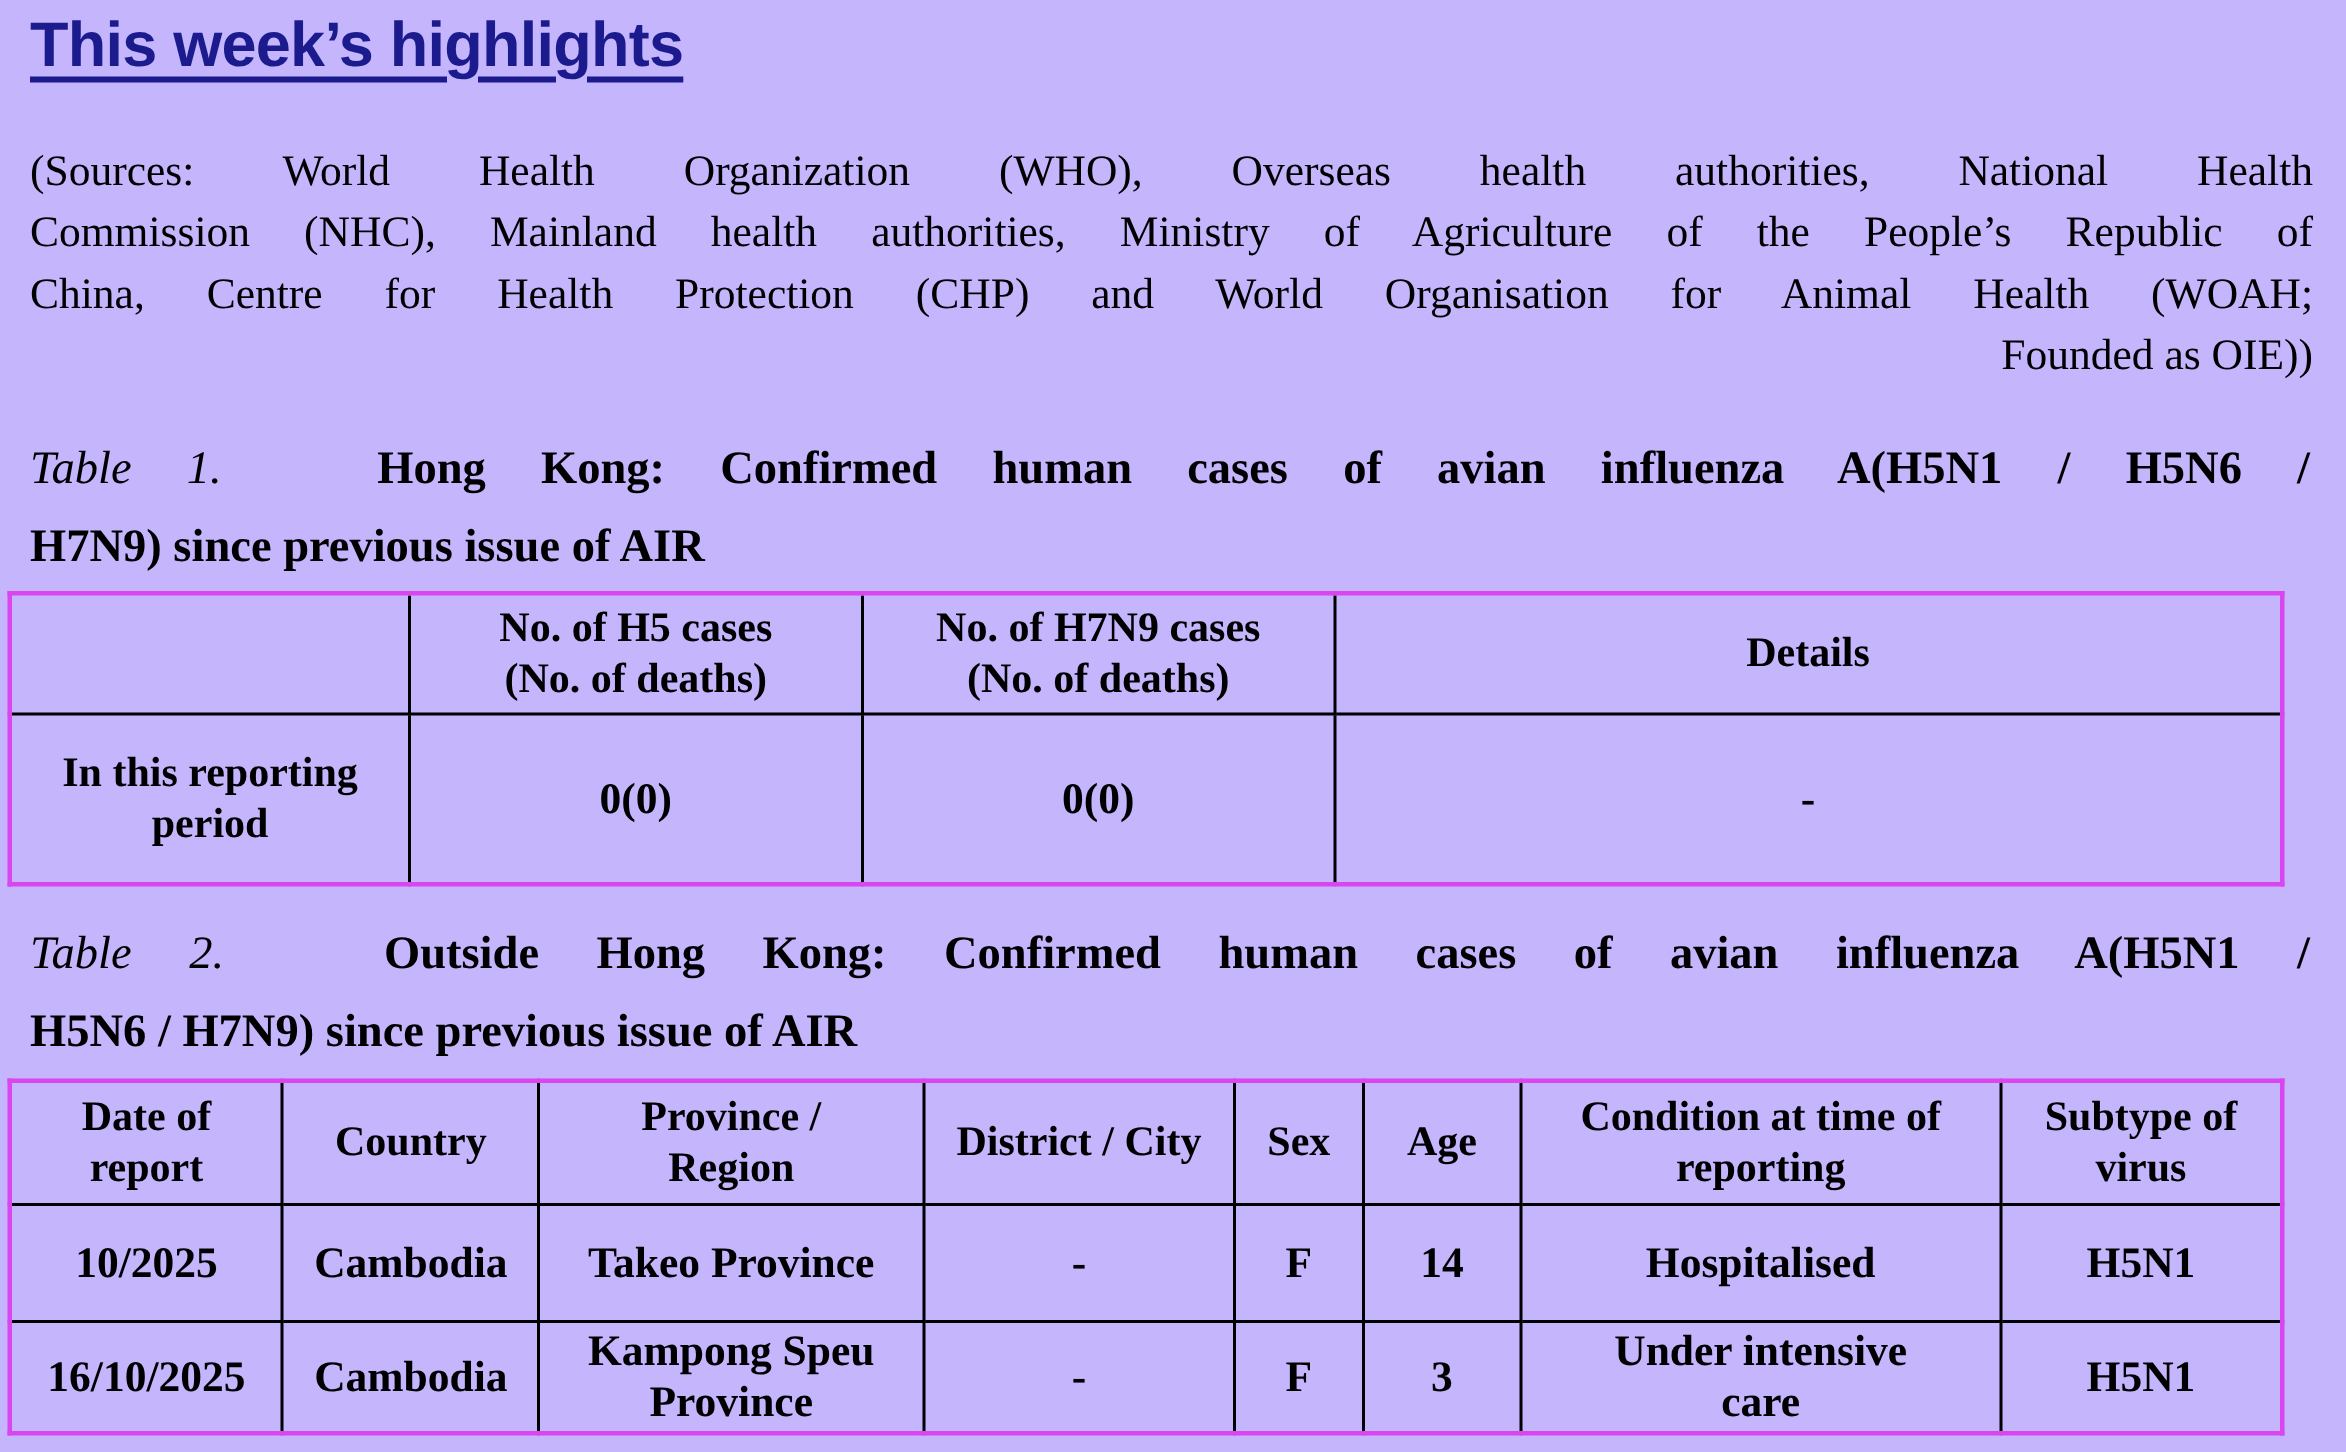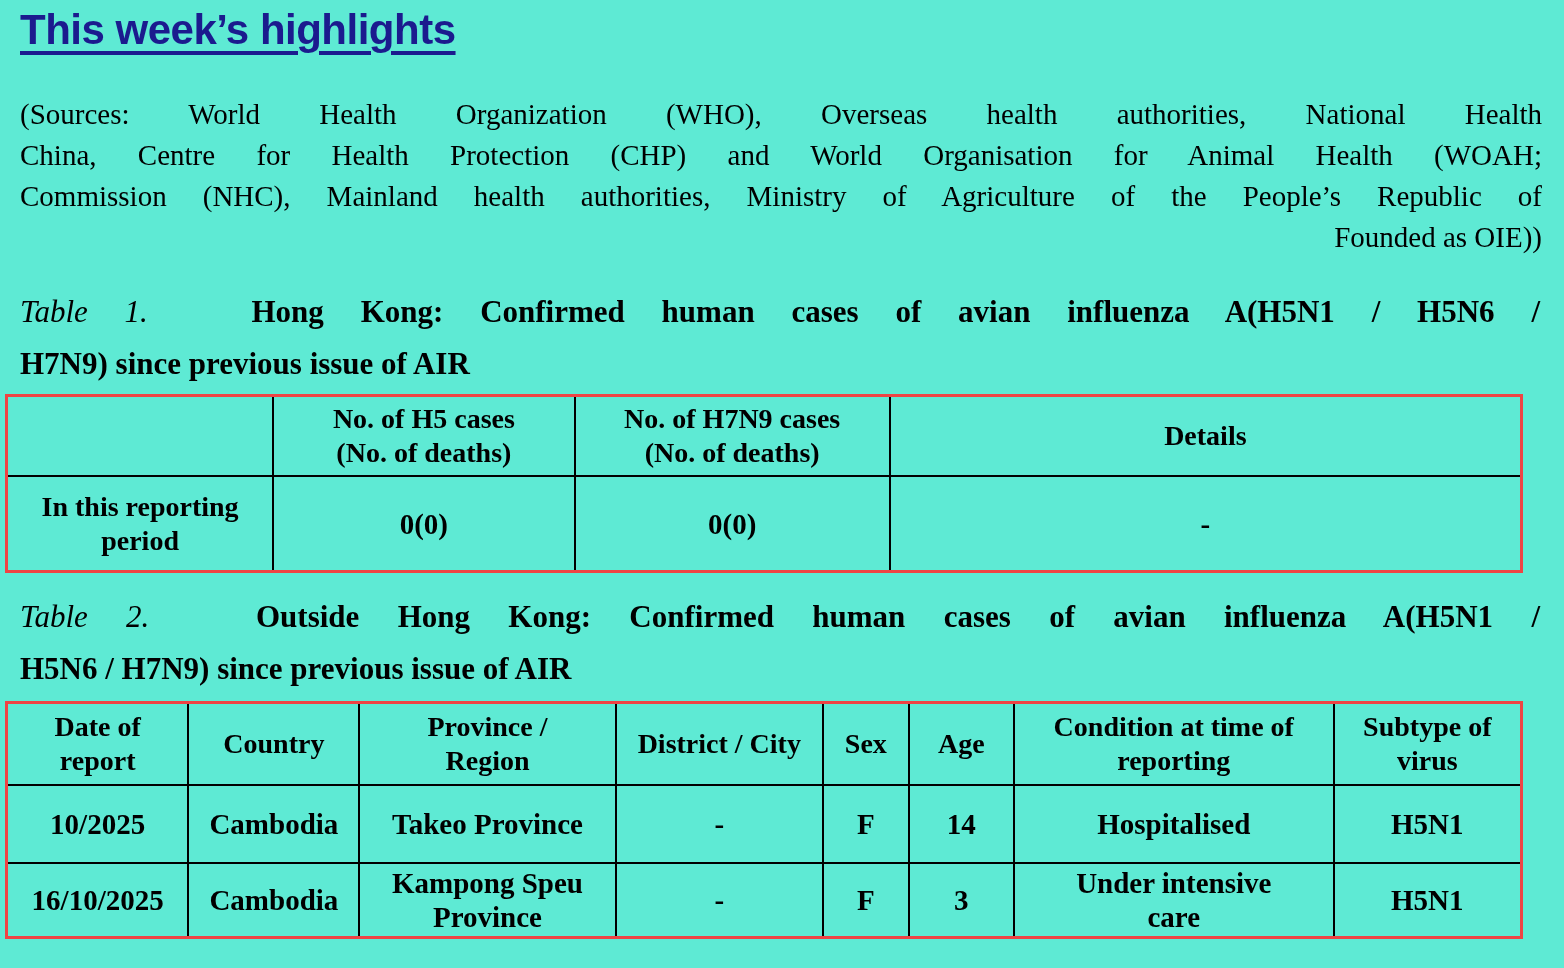--- a/index.html
+++ b/index.html
@@ -1,21 +1,21 @@
 <!DOCTYPE html>
 <html><head>
 <meta charset="utf-8">
 <style>
   * { box-sizing: border-box; }
   html, body { margin: 0; padding: 0; background: #ffffff; }
   .page {
     position: relative;
     width: 1564px;
     height: 968px;
-    background: #5eead4;
+    background: #c4b5fd;
     color: #000000;
     font-family: "Liberation Serif", serif;
     overflow: hidden;
   }
   .title {
     margin: 6px 24px 0 20px;
     font-family: "Liberation Sans", sans-serif;
     font-size: 42px;
     font-weight: 700;
     line-height: 1.15;
@@ -41,21 +41,21 @@
   .caption .cap-line1 { text-align: justify; text-align-last: justify; }
   .caption .cap-line2 { text-align: left; }
   .caption .tlabel { font-weight: 400; font-style: italic; }
   .caption .tgap { display: inline-block; width: 30px; }
   .caption2 { margin-top: 18px; }
   table {
     border-collapse: collapse;
     table-layout: fixed;
     width: 1518px;
     margin: 4px 0 0 5px;
-    border: 3px solid #ef4444;
+    border: 3px solid #d946ef;
   }
   th, td {
     border: 2px solid #000;
     text-align: center;
     vertical-align: middle;
     padding: 2px 6px;
   }
   th { font-weight: 700; font-size: 28px; line-height: 34px; }
   td { font-weight: 700; font-size: 29px; line-height: 34px; }
   td.bold { font-weight: 700; }
@@ -63,22 +63,22 @@
 </style>
 </head>
 <body>
 
 <div class="page">
 
   <h1 class="title">This week’s highlights</h1>
 
   <div class="sources">
     <div class="jline">(Sources: World Health Organization (WHO), Overseas health authorities, National Health</div>
+    <div class="jline">Commission (NHC), Mainland health authorities, Ministry of Agriculture of the People’s Republic of</div>
     <div class="jline">China, Centre for Health Protection (CHP) and World Organisation for Animal Health (WOAH;</div>
-    <div class="jline">Commission (NHC), Mainland health authorities, Ministry of Agriculture of the People’s Republic of</div>
     <div class="lline">Founded as OIE))</div>
   </div>
 
   <div class="caption">
     <div class="cap-line1">
       <span class="tlabel">Table 1.</span>
       <span class="tgap"></span>
       <span>Hong Kong: Confirmed human cases of avian influenza A(H5N1 / H5N6 /</span>
     </div>
     <div class="cap-line2">H7N9) since previous issue of AIR</div>
@@ -97,21 +97,21 @@
       <th>
         <span>No. of H5 cases</span><br>
         <span>(No. of deaths)</span>
       </th>
       <th>
         <span>No. of H7N9 cases</span><br>
         <span>(No. of deaths)</span>
       </th>
       <th>Details</th>
     </tr>
-    <tr style="height:96px">
+    <tr style="height:114px">
       <th>
         <span>In this reporting</span><br>
         <span>period</span>
       </th>
       <td>0(0)</td>
       <td>0(0)</td>
       <td class="bold">-</td>
     </tr>
   </tbody>
     </table>

